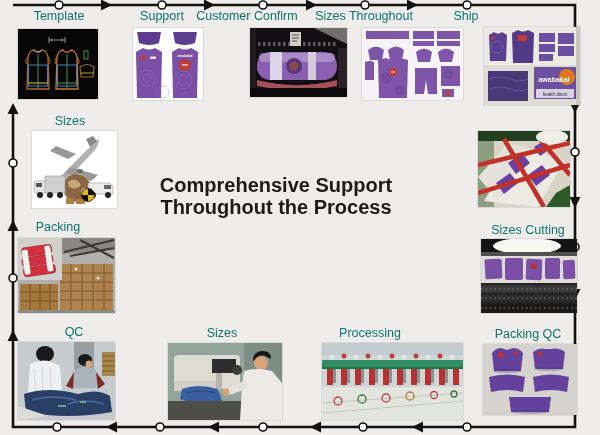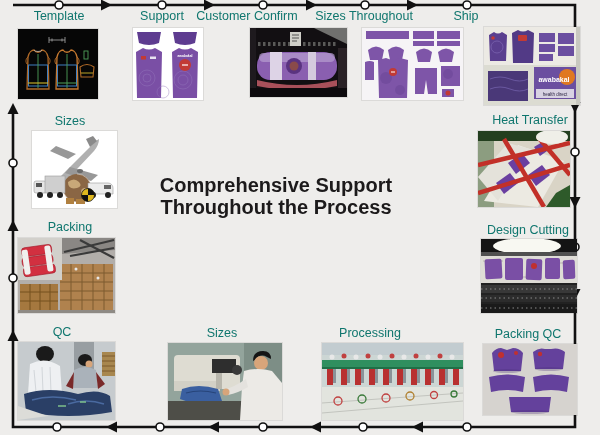--- a/index.html
+++ b/index.html
@@ -59,27 +59,26 @@
   <div class="center-title">
     <div>Comprehensive Support</div>
     <div class="l2">Throughout the Process</div>
   </div>
 
   <div class="st-label" style="left:59px;top:9px">Template</div>
   <div class="st-label" style="left:162px;top:9px">Support</div>
   <div class="st-label" style="left:247px;top:9px">Customer Confirm</div>
   <div class="st-label" style="left:364px;top:9px">Sizes Throughout</div>
   <div class="st-label" style="left:466px;top:9px">Ship</div>
-  <div class="st-label" style="left:530px;top:113px">Heat Transfer</div>
-  <div class="st-label" style="left:528px;top:223px">Design Cutting</div>
+  <div class="st-label" style="left:528px;top:223px">Sizes Cutting</div>
   <div class="st-label" style="left:528px;top:327px">Packing QC</div>
   <div class="st-label" style="left:370px;top:326px">Processing</div>
   <div class="st-label" style="left:222px;top:326px">Sizes</div>
-  <div class="st-label" style="left:62px;top:325px">QC</div>
-  <div class="st-label" style="left:70px;top:220px">Packing</div>
+  <div class="st-label" style="left:74px;top:325px">QC</div>
+  <div class="st-label" style="left:58px;top:220px">Packing</div>
   <div class="st-label" style="left:70px;top:114px">Sizes</div>
 
   <div class="st-img" style="left:18px;top:29px;width:80px;height:70px">
     <svg viewBox="0 0 80 70" preserveAspectRatio="none">
       <rect width="80" height="70" fill="#060606"></rect>
       <g stroke="#9a9a9a" fill="none" stroke-width="0.9">
         <path d="M31 11 h16 M31 8 v6 M47 8 v6 M34 9.5 v3 M44 9.5 v3"></path>
       </g>
       <g fill="none">
         <g transform="translate(7,20)">

